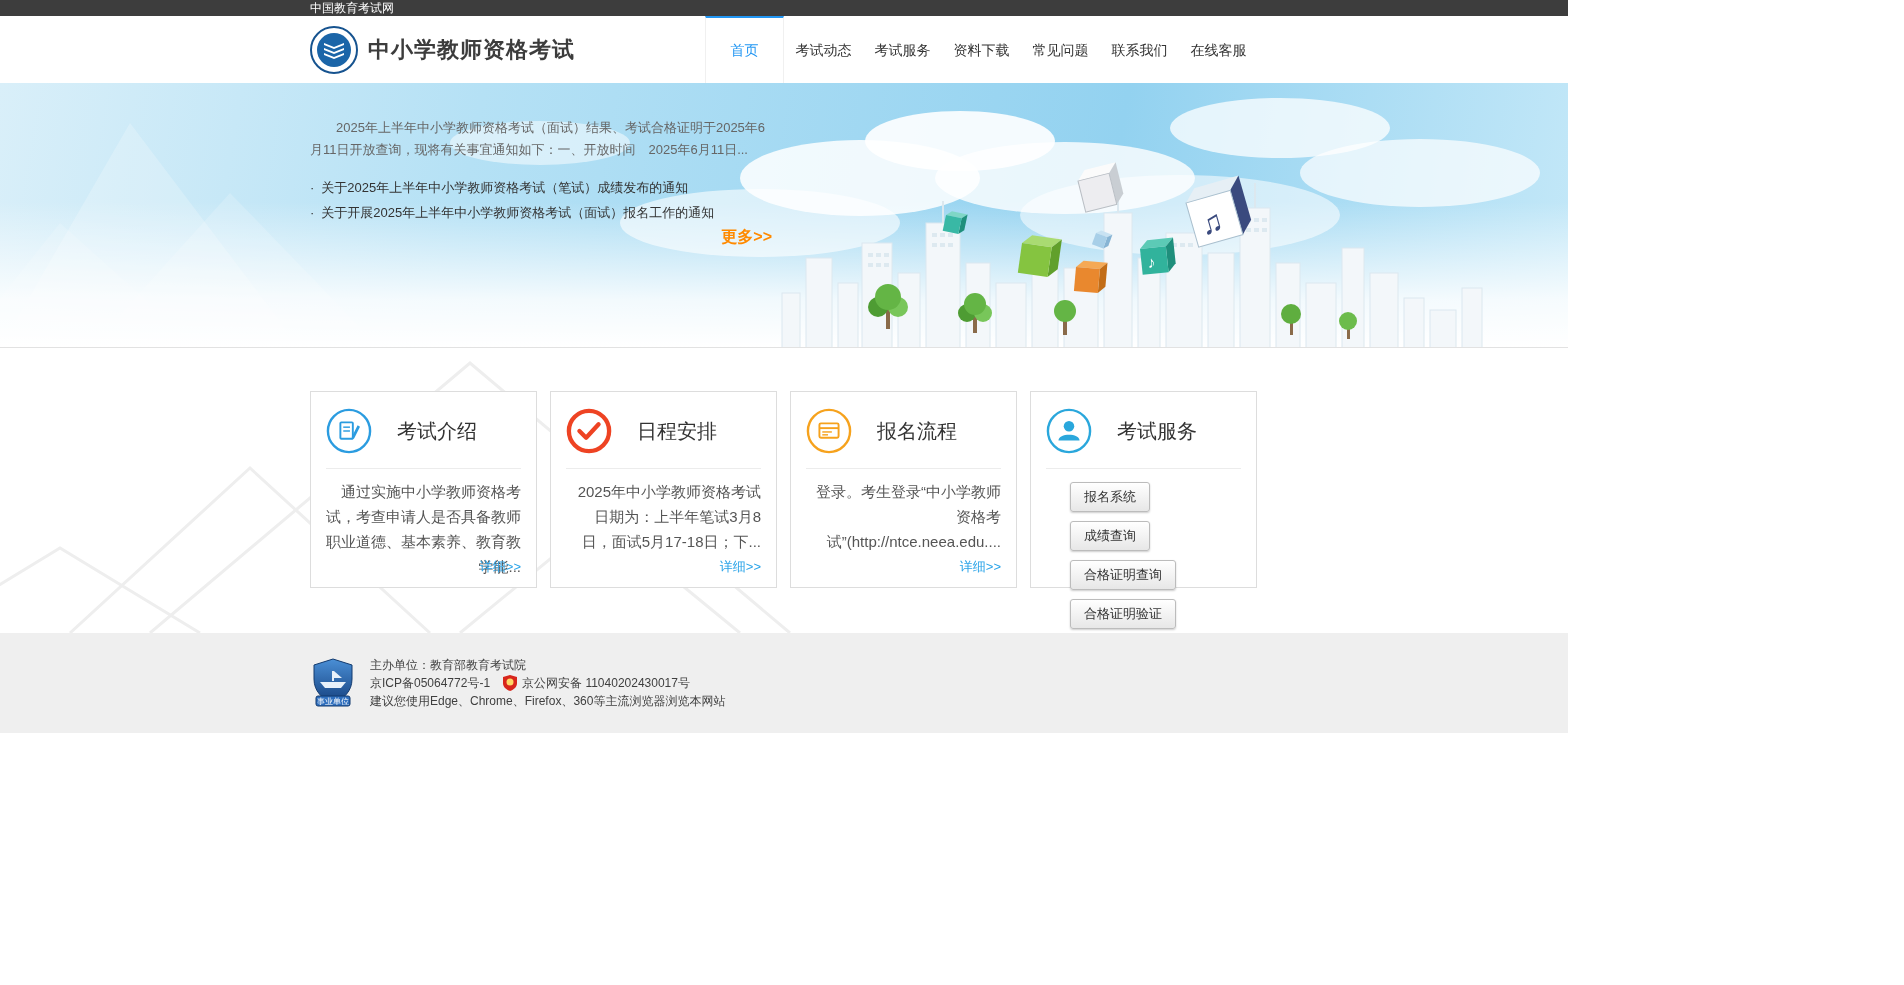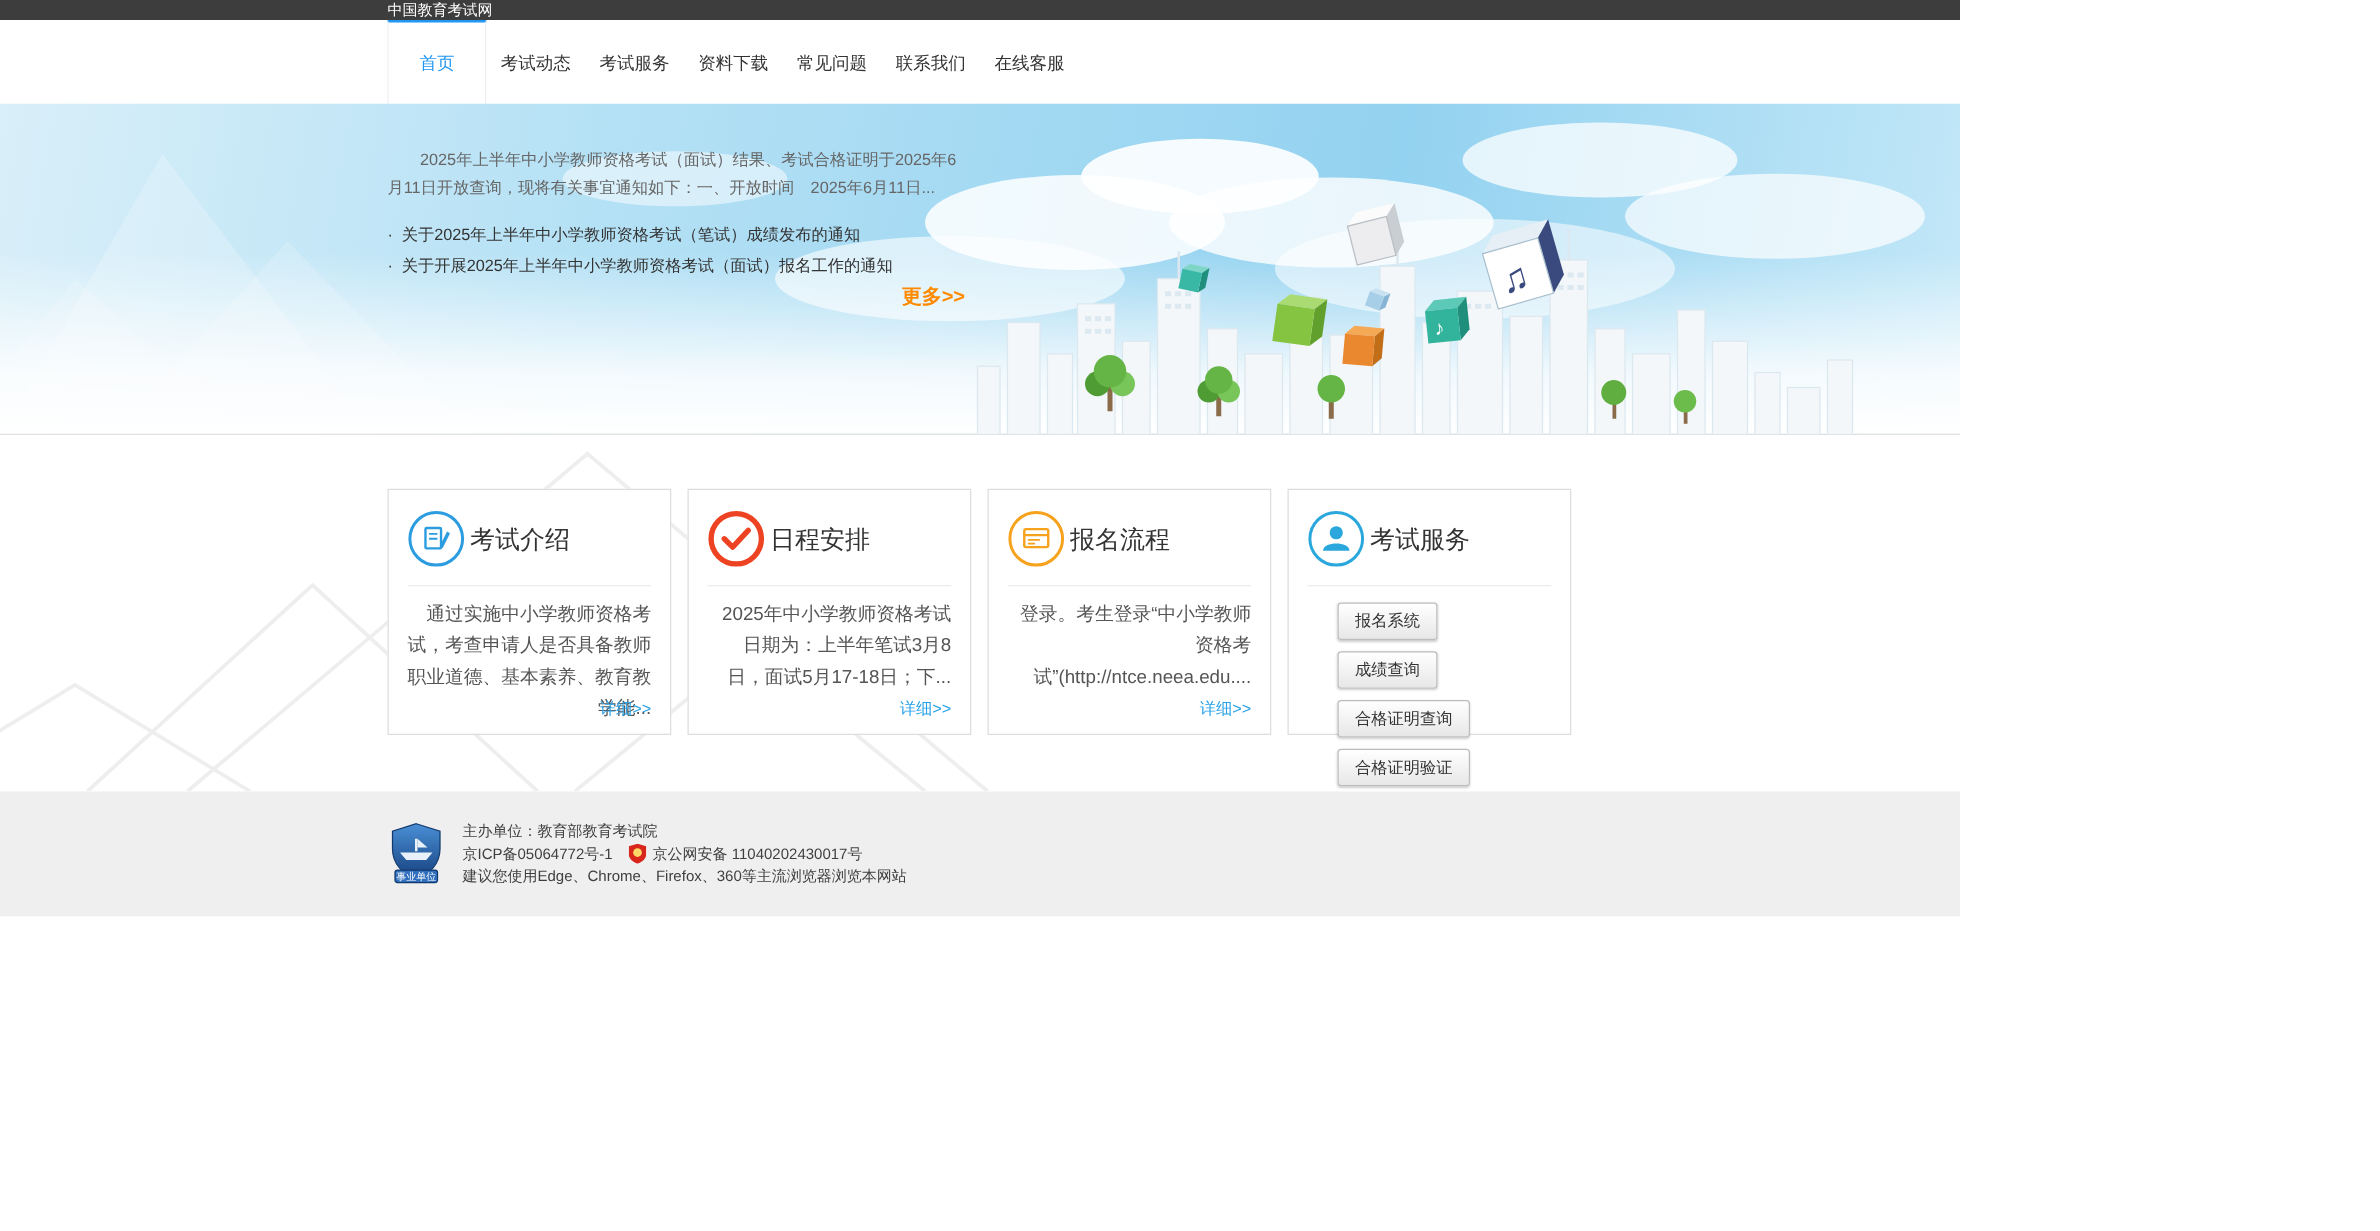--- a/index.html
+++ b/index.html
@@ -53,21 +53,21 @@
   .hero-news li::before { content: "·"; margin-right: 7px; }
   .hero-news a { color: #333; text-decoration: none; cursor: pointer; }
   .hero-more { text-align: right; margin-top: 2px; }
   .hero-more a { color: #ff8a00; font-size: 16px; text-decoration: none; cursor: pointer; font-weight: bold; }
 
   
   .cards-section { position: relative; background: #fff; padding: 43px 0 45px; overflow: hidden; }
   .watermark { position: absolute; left: 0; top: 0; }
   .cards { display: flex; gap: 13px; }
   .card { position: relative; width: 227px; height: 197px; border: 1px solid #ddd; background: #fff; padding: 0 15px; }
-  .card-head { display: flex; align-items: center; gap: 4px; padding: 16px 0 14px; border-bottom: 1px solid #ececec; }
+  .card-head { display: flex; align-items: center; gap: 25px; padding: 16px 0 14px; border-bottom: 1px solid #ececec; }
   .card-icon { width: 46px; height: 46px; flex: none; display: inline-flex; }
   .card-title { margin: 0; font-size: 20px; font-weight: 500; color: #333; }
   .card-body { margin: 10px 0 0; font-size: 15px; line-height: 25px; color: #555; text-align: right; }
   .card-link { position: absolute; right: 15px; bottom: 11px; font-size: 13px; color: #29a3e8; text-decoration: none; cursor: pointer; }
   .card-buttons { display: flex; flex-wrap: wrap; gap: 9px; margin-top: 13px; }
   .svc-btn {
     font-family: inherit; font-size: 13px; color: #333;
     padding: 5px 13px; background: linear-gradient(#ffffff, #e7e7e7);
     border: 1px solid #bcbcbc; border-radius: 3px;
     box-shadow: 0 1px 2px rgba(0,0,0,0.2); cursor: pointer; margin-left: 24px;
@@ -88,20 +88,32 @@
 <div class="page">
 
   <div class="topbar">
     <div class="container">
       <span class="topbar-site">中国教育考试网</span>
     </div>
   </div>
 
   <header class="header">
     <div class="container header-inner">
+      <a class="brand">
+        <span class="logo">
+          <svg width="48" height="48" viewBox="0 0 48 48">
+            <circle cx="24" cy="24" r="23" fill="#ffffff" stroke="#16538f" stroke-width="2"></circle>
+            <circle cx="24" cy="24" r="17" fill="#1b65a8"></circle>
+            <path d="M14 27 L24 31 L34 27 L34 29 L24 33 L14 29 Z" fill="#ffffff"></path>
+            <path d="M14 22 L24 26 L34 22 L34 24 L24 28 L14 24 Z" fill="#ffffff"></path>
+            <path d="M14 17 L24 21 L34 17 L34 19 L24 23 L14 19 Z" fill="#ffffff"></path>
+          </svg>
+        </span>
+        <span class="brand-title">中小学教师资格考试</span>
+      </a>
       <nav class="nav">
         <a class="nav-item active">首页</a>
         <a class="nav-item">考试动态</a>
         <a class="nav-item">考试服务</a>
         <a class="nav-item">资料下载</a>
         <a class="nav-item">常见问题</a>
         <a class="nav-item">联系我们</a>
         <a class="nav-item">在线客服</a>
       </nav>
     </div>

